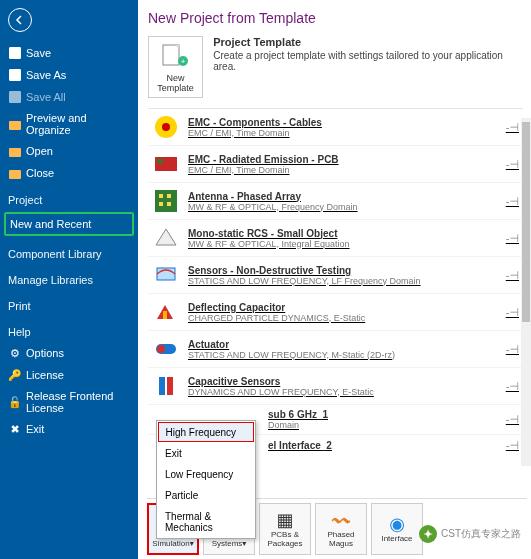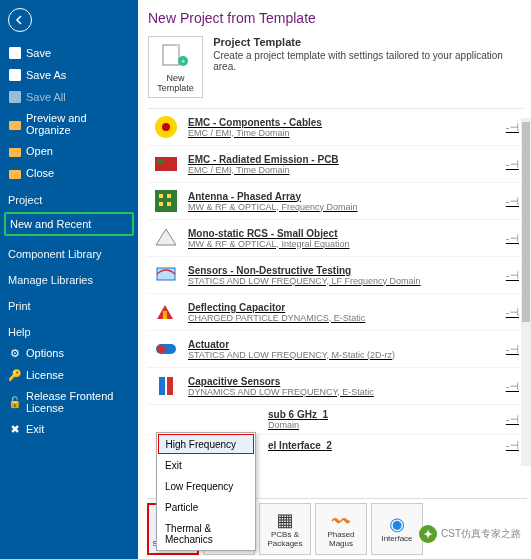--- a/index.html
+++ b/index.html
@@ -22,21 +22,21 @@
 .pt-title { font-size: 11px; font-weight: 600; color: #333; margin-bottom: 2px; }
 .template-list { position: relative; border-top: 1px solid #e5e5e5; max-height: 348px; overflow: hidden; text-decoration: underline; }
 .trow { display: flex; align-items: center; padding: 4px 4px; border-bottom: 1px solid #f2f2f2; cursor: pointer; gap: 8px; position: relative; }
 .trow .ticon { width: 28px; height: 28px; flex-shrink: 0; display: flex; align-items: center; justify-content: center; }
 .trow .ttext { flex: 1; min-width: 0; }
 .trow .ttitle { font-size: 10px; font-weight: 600; color: #333; white-space: nowrap; overflow: hidden; text-overflow: ellipsis; }
 .trow .tsub { font-size: 9px; color: #777; white-space: nowrap; overflow: hidden; text-overflow: ellipsis; }
 .trow .pin { width: 18px; font-size: 11px; color: #888; text-align: right; }
 .scrollbar { position: absolute; right: 0; top: 118px; width: 10px; height: 348px; background: #f0f0f0; }
 .scrollbar-thumb { position: absolute; left: 1px; width: 8px; top: 4px; height: 200px; background: #c0c0c0; }
-.dropdown { position: absolute; left: 156px; top: 432px; width: 100px; background: #fff; border: 1px solid #aaa; box-shadow: 2px 2px 4px rgba(0,0,0,0.2); font-size: 10px; z-index: 10; }
+.dropdown { position: absolute; left: 156px; top: 420px; width: 100px; background: #fff; border: 1px solid #aaa; box-shadow: 2px 2px 4px rgba(0,0,0,0.2); font-size: 10px; z-index: 10; }
 .dropdown-item { padding: 5px 8px; cursor: pointer; }
 .dropdown-item.selected { border: 1.5px solid #e60000; margin: 1px; padding: 3.5px 6.5px; background: #e8f0fa; }
 .bottom-bar { position: absolute; left: 147px; bottom: 4px; right: 4px; display: flex; gap: 4px; align-items: flex-end; border-top: 1px solid #ddd; padding-top: 4px; z-index: 5; }
 .bbtn { width: 52px; height: 52px; border: 1px solid #ccc; background: #f8f8f8; display: flex; flex-direction: column; align-items: center; justify-content: center; font-size: 8px; text-align: center; cursor: pointer; color: #333; gap: 1px; }
 .bbtn.active { border: 2px solid #e60000; background: #eaf2fb; }
 .bbtn .bicon { font-size: 18px; line-height: 1; }
 .wm { position: absolute; right: 10px; bottom: 16px; display: flex; align-items: center; gap: 4px; font-size: 10px; color: #888; z-index: 20; }
 .wm-circle { width: 18px; height: 18px; border-radius: 50%; background: #5aa02c; display: flex; align-items: center; justify-content: center; color: #fff; font-size: 11px; font-weight: bold; }
 .icon-disk { width:12px; height:12px; background:#fff; border:1px solid #fff; border-radius:1px; position: relative; }
 .icon-folder { width:12px; height:9px; background:#ffb84d; border-radius:1px; margin-top:2px; }

